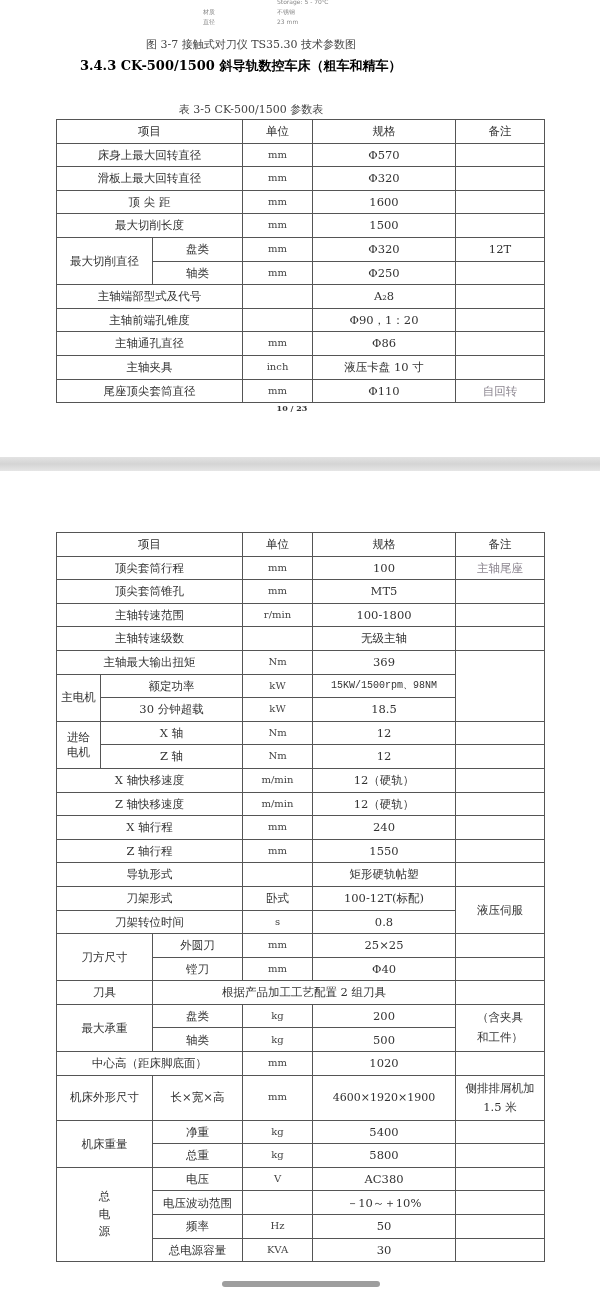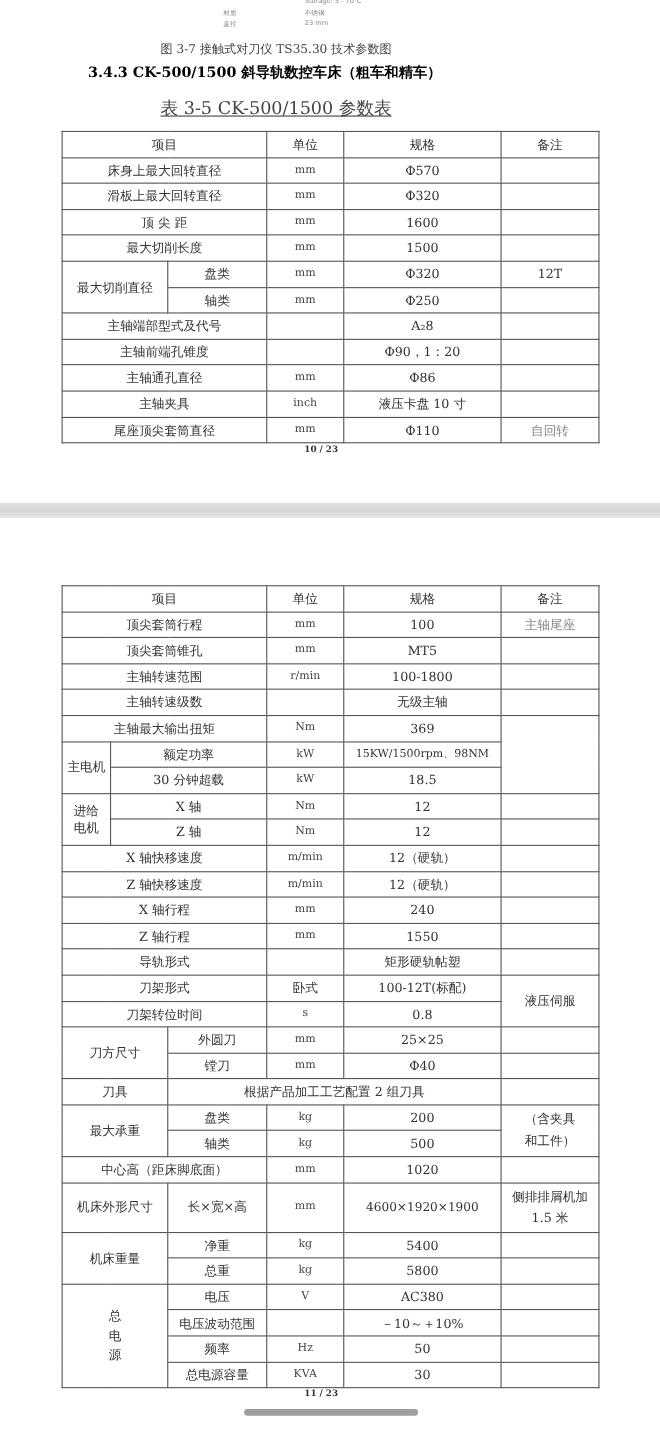--- a/index.html
+++ b/index.html
@@ -29,21 +29,21 @@
 
 <div class="page" id="page1">
   <div class="tiny" style="left:277px;top:-2px;">Storage: 5 - 70℃</div>
   <div class="tiny" style="left:203px;top:8px;">材质</div>
   <div class="tiny" style="left:277px;top:8px;">不锈钢</div>
   <div class="tiny" style="left:203px;top:18px;">直径</div>
   <div class="tiny" style="left:277px;top:18px;">23 mm</div>
 
   <div class="caption" style="top:37px;">图 3-7 接触式对刀仪 TS35.30 技术参数图</div>
   <div class="section-title">3.4.3 CK-500/1500 斜导轨数控车床（粗车和精车）</div>
-  <div class="caption" style="top:89px;font-size:16px;text-decoration:underline;">表 3-5 CK-500/1500 参数表</div>
+  <div class="caption" style="top:102px;font-size:11px;">表 3-5 CK-500/1500 参数表</div>
 
   <table class="spec" id="t1">
     <colgroup>
         <col style="width:96px">
         <col style="width:90px">
         <col style="width:70px">
         <col style="width:143px">
         <col style="width:89px">
       </colgroup>
     <tbody>
@@ -172,21 +172,21 @@
     <tr>
       <td colspan="3">主轴最大输出扭矩</td>
       <td class="unit">Nm</td>
       <td>369</td>
       <td rowspan="3"></td>
     </tr>
     <tr>
       <td rowspan="2">主电机</td>
       <td colspan="2">额定功率</td>
       <td class="unit">kW</td>
-      <td style="font-size:10px;">15KW/1500rpm、98NM</td>
+      <td style="font-size:10px;font-family:Liberation Mono, monospace;">15KW/1500rpm、98NM</td>
     </tr>
     <tr>
       <td colspan="2">30 分钟超载</td>
       <td class="unit">kW</td>
       <td>18.5</td>
     </tr>
     <tr>
       <td rowspan="2" class="vert">
         <div>进给</div>
         <div>电机</div>
@@ -330,16 +330,15 @@
     </tr>
     <tr>
       <td>总电源容量</td>
       <td class="unit">KVA</td>
       <td>30</td>
       <td></td>
     </tr>
   </tbody>
     </table>
 
-  <div class="pagenum" style="top:790px;">11 / 23</div>
 </div>
 
 <div class="scrollbar"></div>
 
 </body></html>

